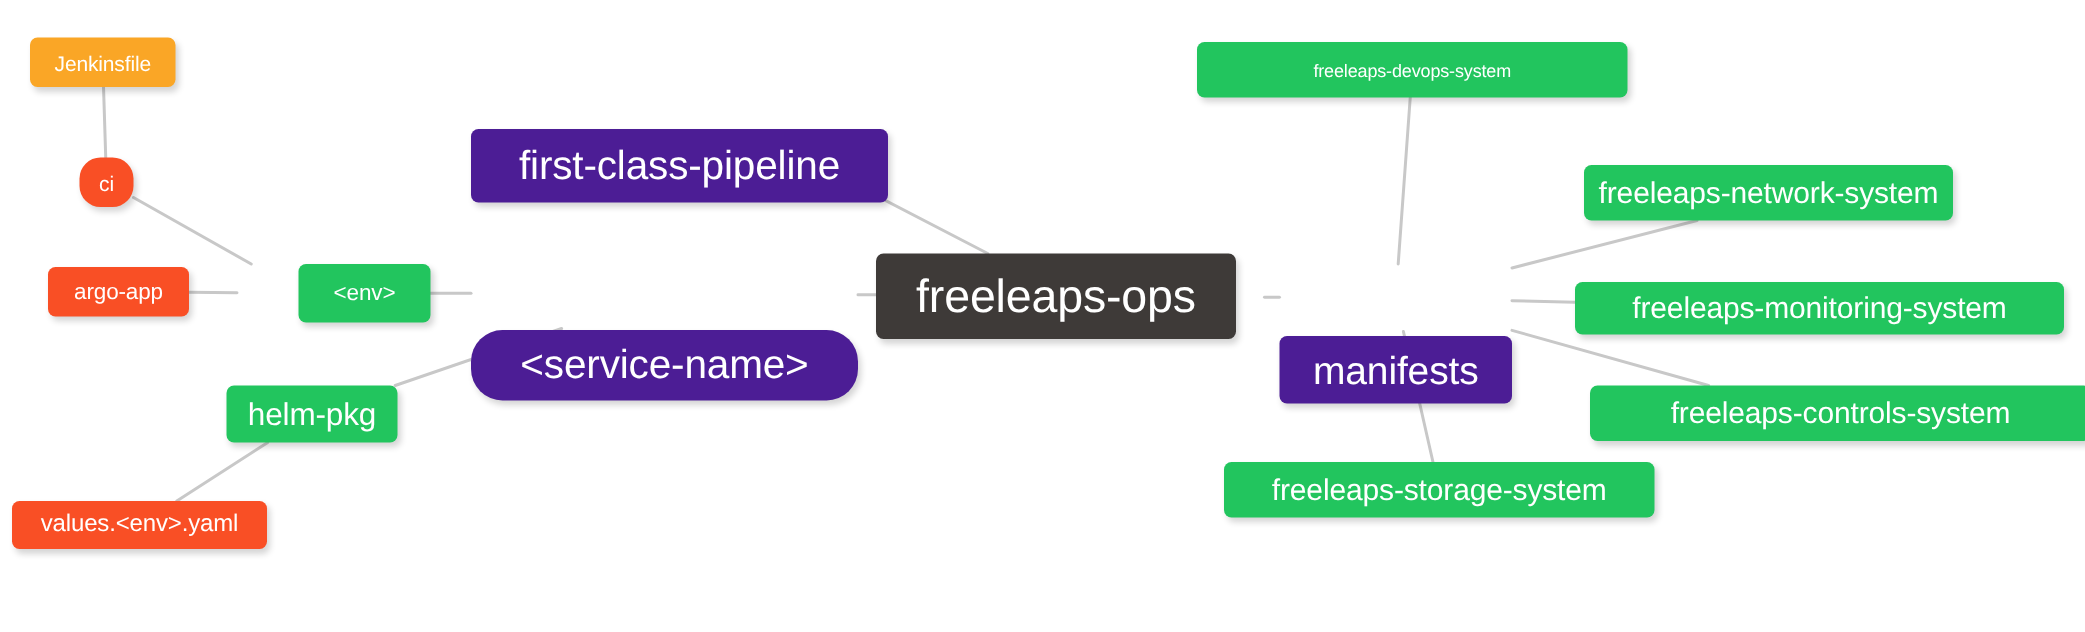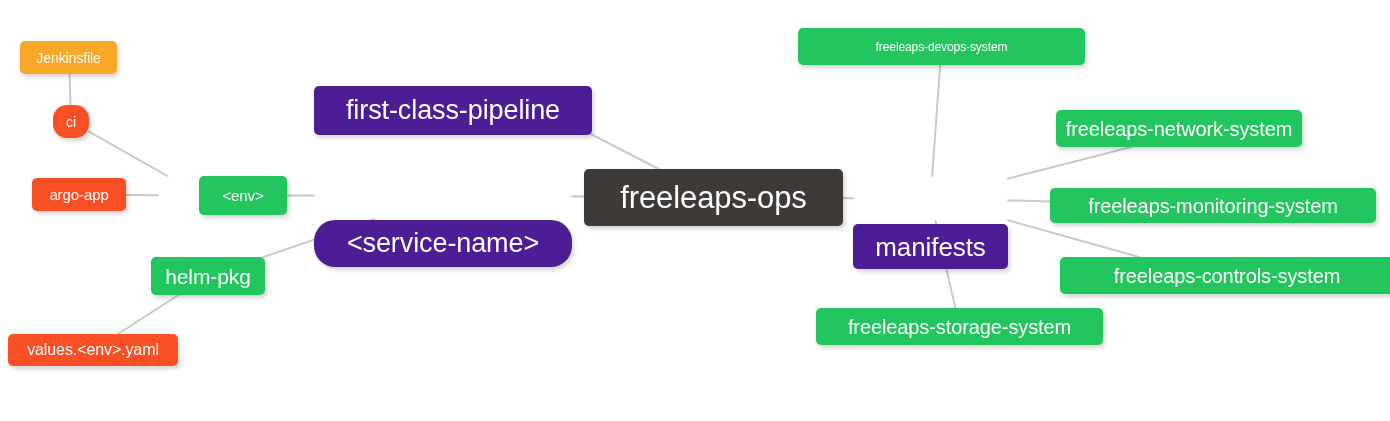--- a/index.html
+++ b/index.html
@@ -29,21 +29,21 @@
     white-space:nowrap;
     letter-spacing:-0.1px;
     box-shadow:2px 3px 4px rgba(0,0,0,0.17);
     padding:0 10px;
     line-height:1;
   }
   
   .c-root   {background:#3e3a38;}
   .c-blue   {background:#4c1d95;margin-top:48px;}
   .c-green  {background:#22c55e;}
-  .c-orange {background:#faa626;margin-top:16px;}
+  .c-orange {background:#faa626;}
   .c-red    {background:#f94f25;}
 </style>
 </head>
 <body>
 
 <div id="canvas">
   <svg id="edges" viewBox="0 0 1390 421" width="1390" height="421">
       <line x1="69.015625" y1="58" x2="70.484375" y2="105" stroke="#c8c8c8" stroke-width="2" stroke-linecap="round"></line>
       <line x1="89" y1="131.6679389312977" x2="167.47972972972974" y2="176" stroke="#c8c8c8" stroke-width="2" stroke-linecap="round"></line>
       <line x1="126" y1="194.8821138211382" x2="158" y2="195.14227642276424" stroke="#c8c8c8" stroke-width="2" stroke-linecap="round"></line>
@@ -61,21 +61,21 @@
     </svg>
   <div id="node-layer">
       <div class="node c-orange" style="left: 20px; top: 25px; width: 97px; height: 33px; font-size: 14px;">Jenkinsfile</div>
       <div class="node c-red" style="left: 53px; top: 105px; width: 36px; height: 33px; font-size: 14px; border-radius: 14px;">ci</div>
       <div class="node c-red" style="left: 32px; top: 178px; width: 94px; height: 33px; font-size: 15px;">argo-app</div>
       <div class="node c-green" style="left: 158px; top: 176px; width: 88px; height: 39px; font-size: 15px; margin-left: 41px;">&lt;env&gt;</div>
       <div class="node c-green" style="left: 151px; top: 257px; width: 114px; height: 38px; font-size: 21px;">helm-pkg</div>
       <div class="node c-red" style="left: 8px; top: 334px; width: 170px; height: 32px; font-size: 16px;">values.&lt;env&gt;.yaml</div>
       <div class="node c-blue" style="left: 314px; top: 38px; width: 278px; height: 49px; font-size: 27px;">first-class-pipeline</div>
       <div class="node c-blue" style="left: 314px; top: 172px; width: 258px; height: 47px; font-size: 27px; border-radius: 21px;">&lt;service-name&gt;</div>
-      <div class="node c-root" style="left: 584px; top: 169px; width: 259px; height: 57px; font-size: 31px;">freeleaps-ops</div>
+      <div class="node c-root" style="left: 584px; top: 169px; width: 240px; height: 57px; font-size: 31px;">freeleaps-ops</div>
       <div class="node c-blue" style="left: 853px; top: 176px; width: 155px; height: 45px; font-size: 26px;">manifests</div>
       <div class="node c-green" style="left: 798px; top: 28px; width: 287px; height: 37px; font-size: 12px;">freeleaps-devops-system</div>
       <div class="node c-green" style="left: 1056px; top: 110px; width: 246px; height: 37px; font-size: 20px;">freeleaps-network-system</div>
       <div class="node c-green" style="left: 1050px; top: 188px; width: 326px; height: 35px; font-size: 20px;">freeleaps-monitoring-system</div>
       <div class="node c-green" style="left: 1060px; top: 257px; width: 334px; height: 37px; font-size: 20px;">freeleaps-controls-system</div>
       <div class="node c-green" style="left: 816px; top: 308px; width: 287px; height: 37px; font-size: 20px;">freeleaps-storage-system</div>
     </div>
 </div>
 
 </body></html>

